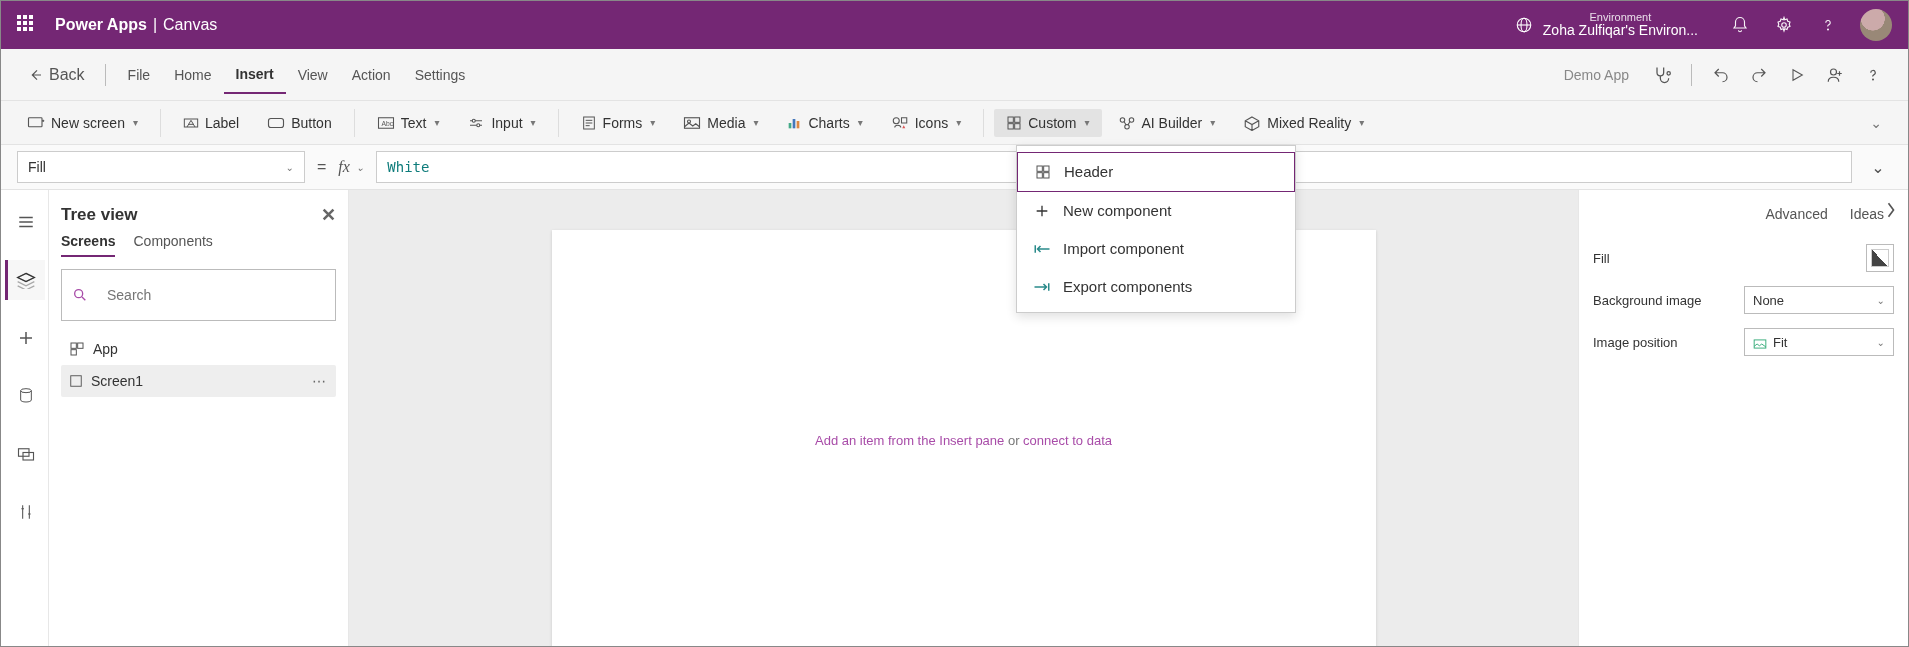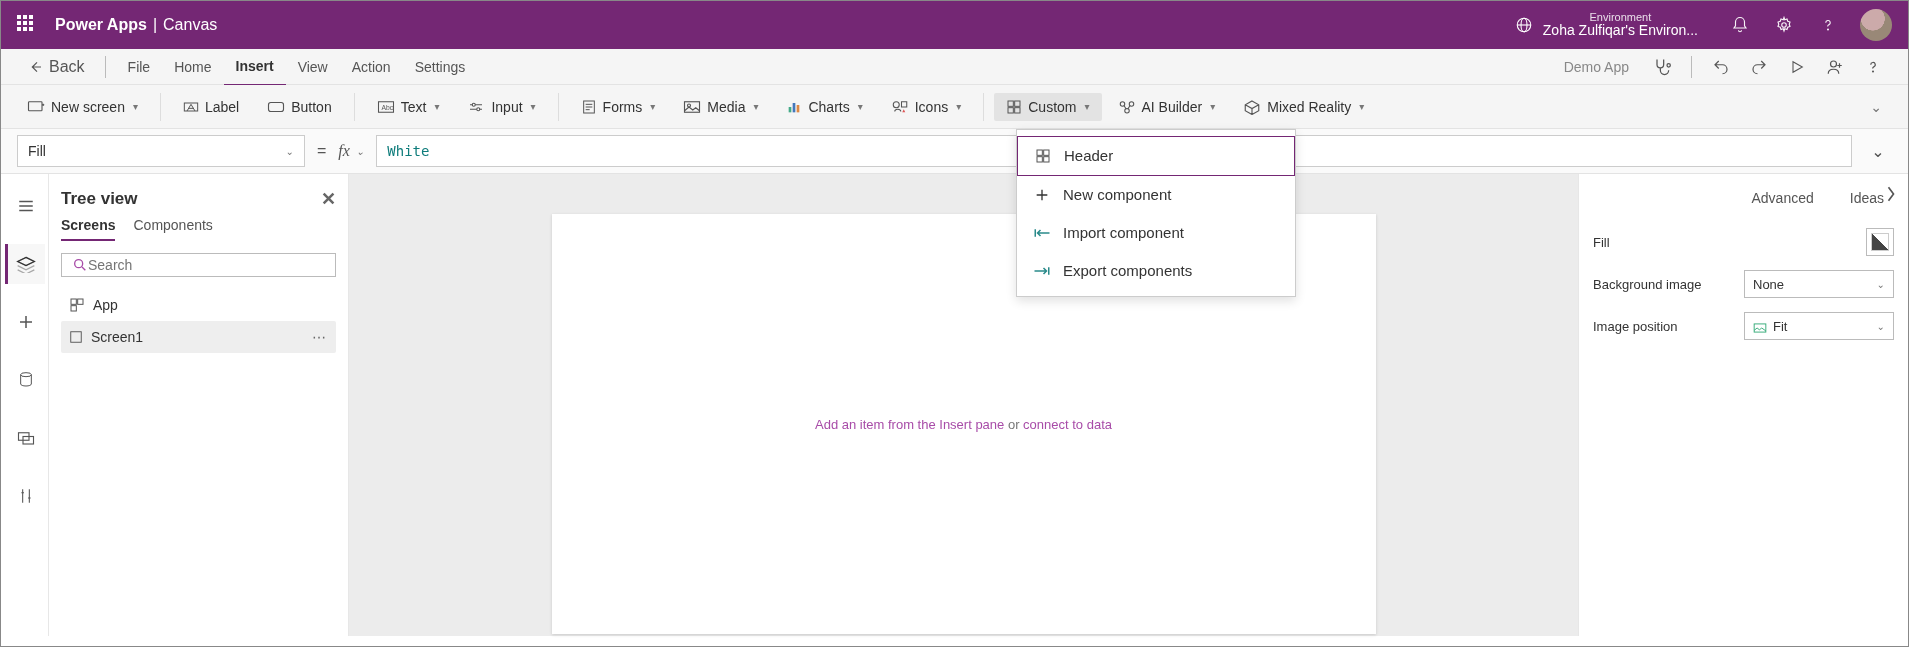--- a/index.html
+++ b/index.html
@@ -11,21 +11,21 @@
 .brand-sep { margin: 0 6px; font-weight: 400; }
 .brand-sub { font-weight: 400; }
 .top-spacer { flex: 1; }
 .env { display: flex; align-items: center; gap: 10px; margin-right: 20px; cursor: pointer; }
 .env-text { display: flex; flex-direction: column; line-height: 1.1; text-align: center; }
 .env-label { font-size: 11px; opacity: .85; }
 .env-name { font-size: 14px; }
 .top-icon { width: 44px; height: 48px; display: flex; align-items: center; justify-content: center; cursor: pointer; opacity: .95; }
 .avatar { width: 32px; height: 32px; border-radius: 50%; background: radial-gradient(circle at 40% 30%, #caa 0 40%, #987 41% 100%); margin: 0 6px 0 10px; cursor: pointer; }
 
-.menubar { height: 36px; background: #f5f5f5; border-bottom: 1px solid #e3e3e3; display: flex; align-items: center; padding: 0 16px; color: #333; }
+.menubar { height: 52px; background: #f5f5f5; border-bottom: 1px solid #e3e3e3; display: flex; align-items: center; padding: 0 16px; color: #333; }
 .back-btn { display: flex; align-items: center; gap: 6px; padding: 6px 10px; cursor: pointer; color: #555; }
 .vdiv { width: 1px; height: 22px; background: #bbb; margin: 0 10px; }
 .menu-item { padding: 10px 12px; cursor: pointer; font-size: 14px; color: #555; }
 .menu-item.active { font-weight: 600; color: #333; border-bottom: 2px solid #742774; }
 .menu-spacer { flex: 1; }
 .appname { font-size: 14px; color: #888; margin-right: 14px; }
 .tool-icon { width: 38px; height: 36px; display: flex; align-items: center; justify-content: center; cursor: pointer; color: #555; }
 
 .ribbon { height: 44px; background: #f5f5f5; border-bottom: 1px solid #e3e3e3; display: flex; align-items: center; padding: 0 14px; gap: 4px; position: relative; }
 .rib-btn { display: flex; align-items: center; gap: 6px; padding: 6px 12px; cursor: pointer; color: #333; font-size: 14px; border-radius: 2px; }
@@ -49,33 +49,33 @@
 .rail { width: 48px; background: #fff; border-right: 1px solid #e7e7e7; display: flex; flex-direction: column; align-items: center; padding-top: 12px; gap: 18px; }
 .rail-btn { width: 40px; height: 40px; display: flex; align-items: center; justify-content: center; cursor: pointer; color: #555; border-left: 3px solid transparent; }
 .rail-btn.active { border-left-color: #742774; color: #333; background: #f7f7f7; }
 
 .treepanel { width: 300px; background: #fff; border-right: 1px solid #e7e7e7; padding: 14px 12px; position: relative; }
 .tree-title { font-size: 17px; font-weight: 600; color: #333; margin-bottom: 7px; display: flex; justify-content: space-between; align-items: center; }
 .close-x { cursor: pointer; font-size: 18px; color: #666; }
 .tree-tabs { display: flex; gap: 18px; margin-bottom: 12px; }
 .tree-tab { font-size: 14px; color: #555; padding-bottom: 6px; cursor: pointer; }
 .tree-tab.active { color: #333; font-weight: 600; border-bottom: 2px solid #742774; }
-.search-box { height: 24px; border: 1px solid #bbb; display: flex; align-items: center; padding: 0 10px; gap: 0; margin-bottom: 12px; }
+.search-box { height: 52px; border: 1px solid #bbb; display: flex; align-items: center; padding: 0 10px; gap: 19px; margin-bottom: 12px; }
 .search-box input { border: none; outline: none; flex: 1; font-size: 14px; color: #333; background: transparent; }
 .tree-item { display: flex; align-items: center; gap: 8px; padding: 8px 8px; cursor: pointer; font-size: 14px; color: #333; border-radius: 2px; }
 .tree-item.selected { background: #eee; }
 .tree-item .more { margin-left: auto; color: #666; letter-spacing: 2px; }
 
 .canvas-area { flex: 1; background: #ececec; position: relative; display: flex; justify-content: center; padding-top: 40px; }
 .canvas { width: 824px; height: 420px; background: #fff; box-shadow: 0 1px 3px rgba(0,0,0,.15); display: flex; align-items: center; justify-content: center; }
 .canvas-hint { font-size: 13px; color: #777; }
 .canvas-hint a { color: #a84ca8; cursor: pointer; }
 
 .proppanel { width: 330px; background: #fff; border-left: 1px solid #e7e7e7; padding: 16px 14px; }
-.prop-tabs { display: flex; gap: 36px; margin-bottom: 22px; justify-content: flex-end; padding-right: 10px; }
+.prop-tabs { display: flex; gap: 22px; margin-bottom: 22px; justify-content: flex-end; padding-right: 10px; }
 .prop-tab { font-size: 14px; color: #555; cursor: pointer; }
 .prop-row { display: flex; align-items: center; justify-content: space-between; margin-bottom: 14px; font-size: 13px; color: #333; }
 .prop-row .control { width: 150px; height: 28px; border: 1px solid #bbb; display: flex; align-items: center; padding: 0 8px; font-size: 13px; justify-content: space-between; cursor: pointer; }
 .swatch { width: 28px; height: 28px; border: 1px solid #bbb; background: #fff; cursor: pointer; position: relative; }
 .swatch::after { content: ""; position: absolute; inset: 4px; border: 1px solid #ccc; background: linear-gradient(45deg, #444 0 50%, #fff 50% 100%); }
 .expand-arrow { position: absolute; right: 10px; top: 10px; cursor: pointer; color: #555; }
 
 svg { display: block; }
 </style>
 </head>

